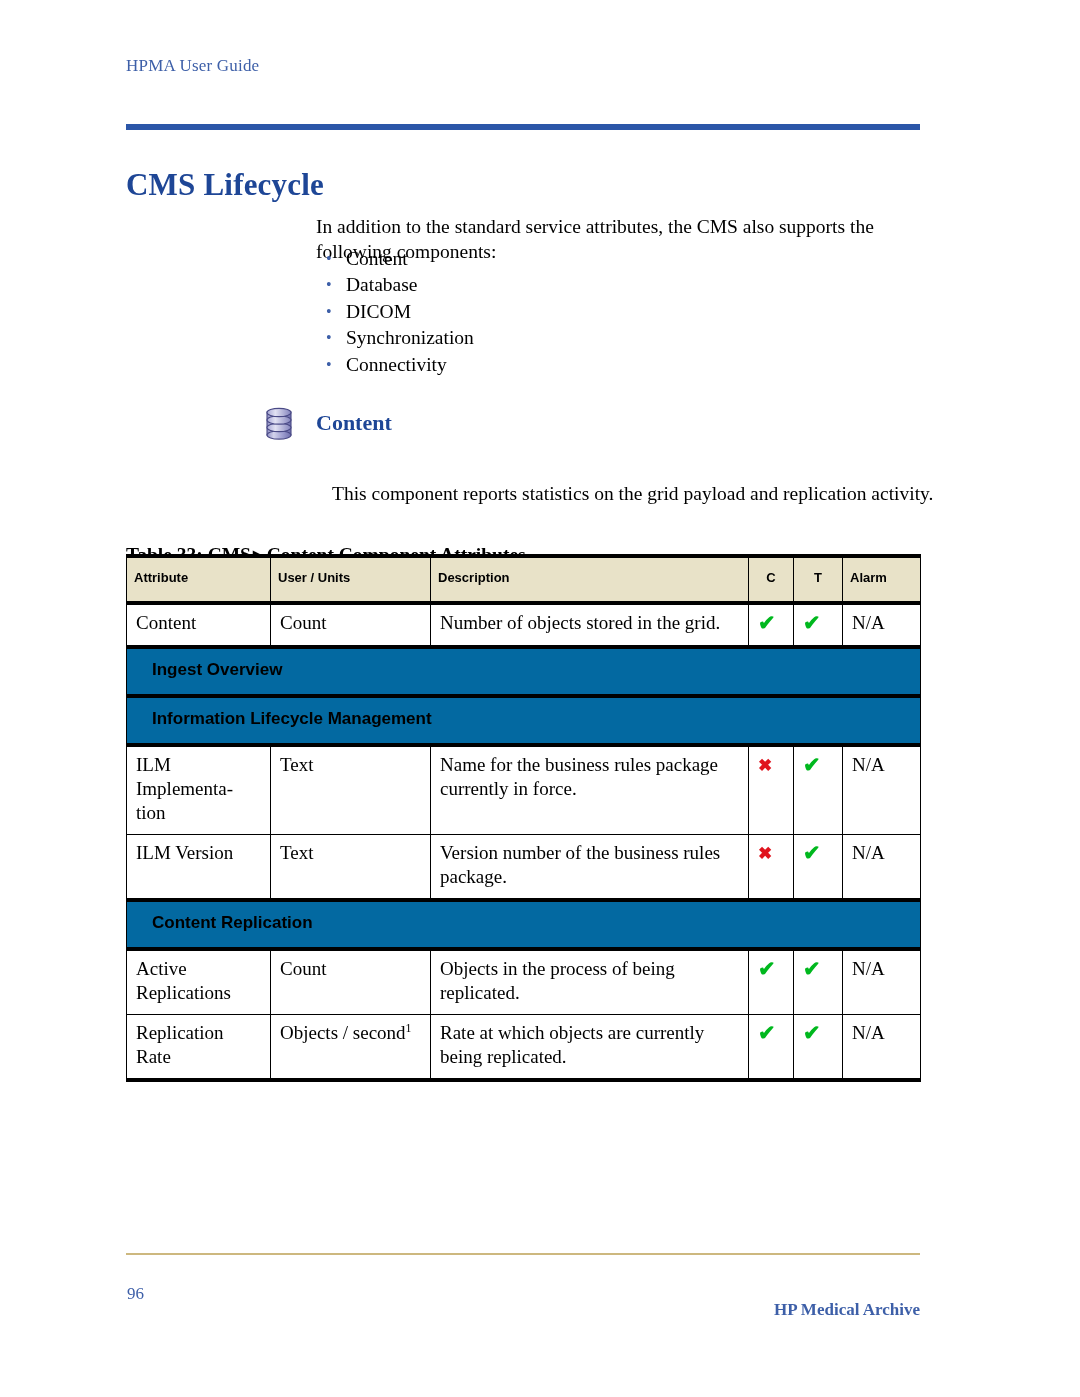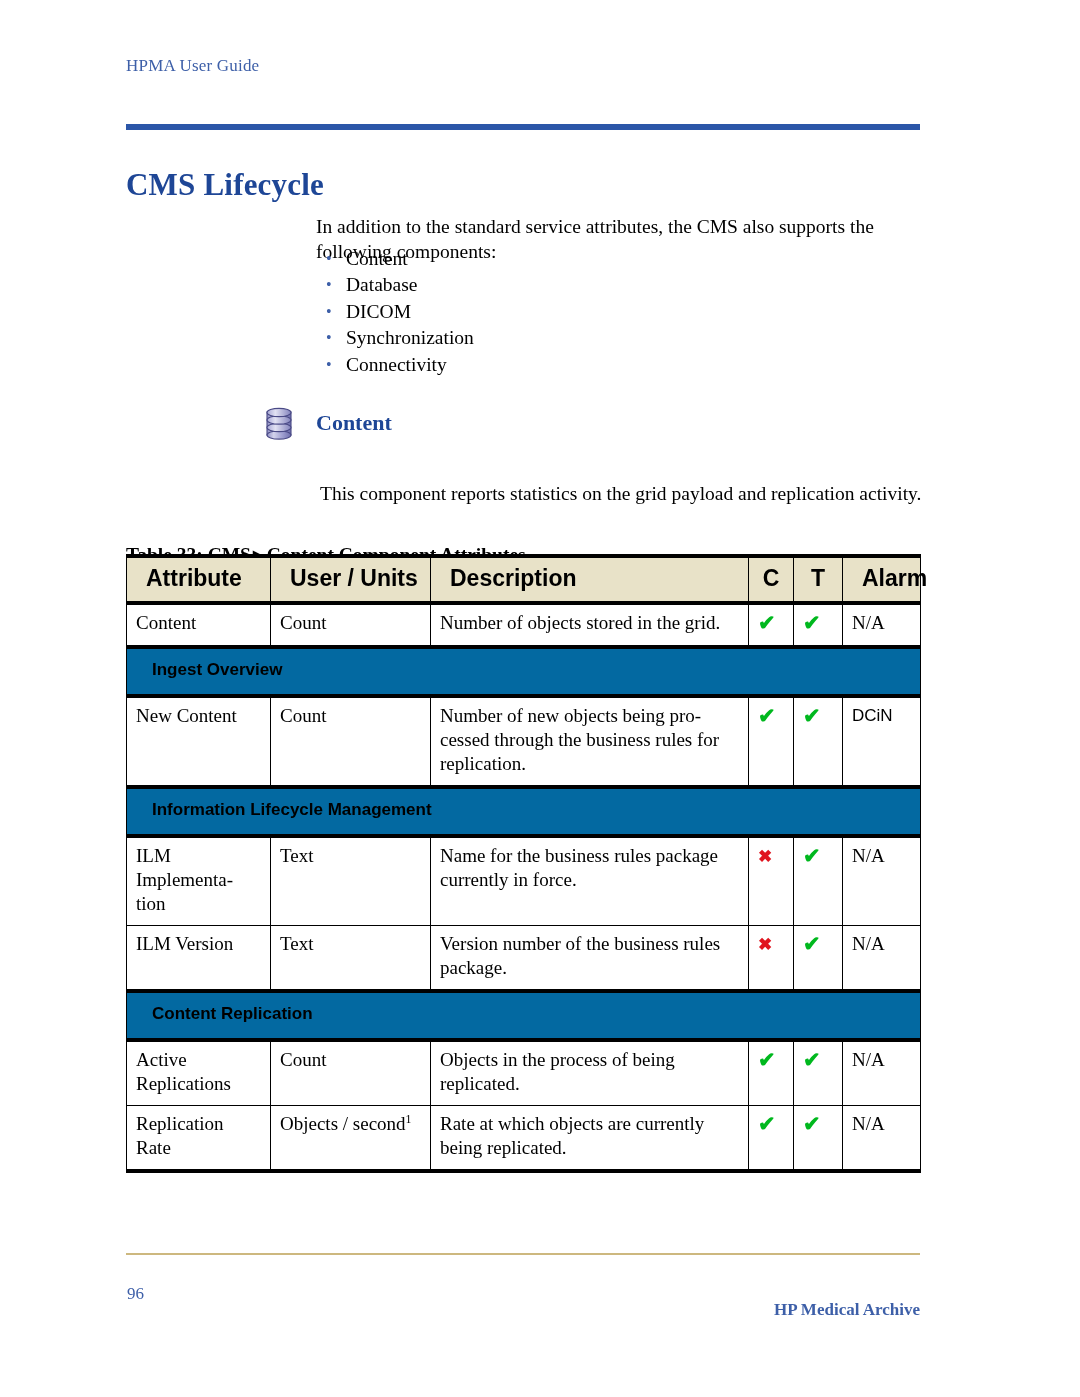--- a/index.html
+++ b/index.html
@@ -103,21 +103,21 @@
     font-family: "Liberation Serif", serif;
     font-weight: bold;
     font-size: 22px;
     color: #1e4696;
     white-space: nowrap;
   }
 
   
   .comp-desc {
     position: absolute;
-    left: 320px;
+    left: 332px;
     top: 457px;
     width: 612px;
     font-size: 19.5px;
     line-height: 25px;
     margin-top: 24px;
   }
 
   
   .table-caption {
     position: absolute;
@@ -165,23 +165,23 @@
     line-height: 24px;
     font-family: "Liberation Serif", serif;
     font-weight: normal;
     text-align: left;
   }
 
   tr.head th {
     background: #e8e2c8;
     font-family: "Liberation Sans", sans-serif;
     font-weight: bold;
-    font-size: 23px;
+    font-size: 13px;
     line-height: 20px;
-    padding: 10px 9px 13px 19px;
+    padding: 10px 9px 13px 7px;
     border-bottom: 4px solid #000;
     border-top: none;
   }
   tr.head th.ctr { text-align: center; padding-left: 4px; padding-right: 4px; }
 
   tr.section td {
     background: #0369a1;
     font-family: "Liberation Sans", sans-serif;
     font-weight: bold;
     font-size: 17px;
@@ -320,28 +320,20 @@
       <td>Number of objects stored in the grid.</td>
       <td class="mark"><span class="chk">✔</span></td>
       <td class="mark"><span class="chk">✔</span></td>
       <td class="alarm">N/A</td>
     </tr>
 
     <tr class="section">
       <td colspan="6">Ingest Overview</td>
     </tr>
 
-    <tr>
-      <td>New Content</td>
-      <td>Count</td>
-      <td>Number of new objects being pro-cessed through the business rules for replication.</td>
-      <td class="mark"><span class="chk">✔</span></td>
-      <td class="mark"><span class="chk">✔</span></td>
-      <td class="alarm sans">DCiN</td>
-    </tr>
 
     <tr class="section">
       <td colspan="6">Information Lifecycle Management</td>
     </tr>
 
     <tr>
       <td>ILM Implementa-tion</td>
       <td>Text</td>
       <td>Name for the business rules package currently in force.</td>
       <td class="mark"><span class="xmk">✖</span></td>

